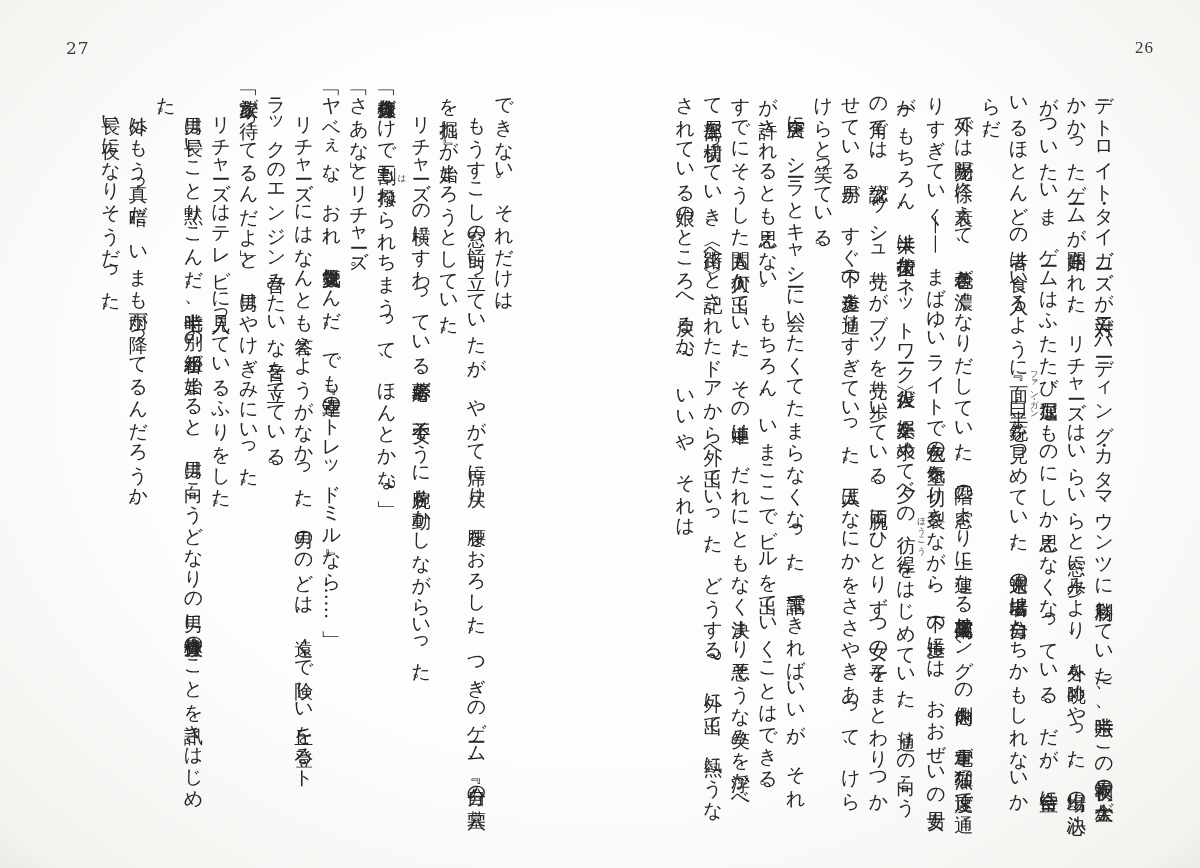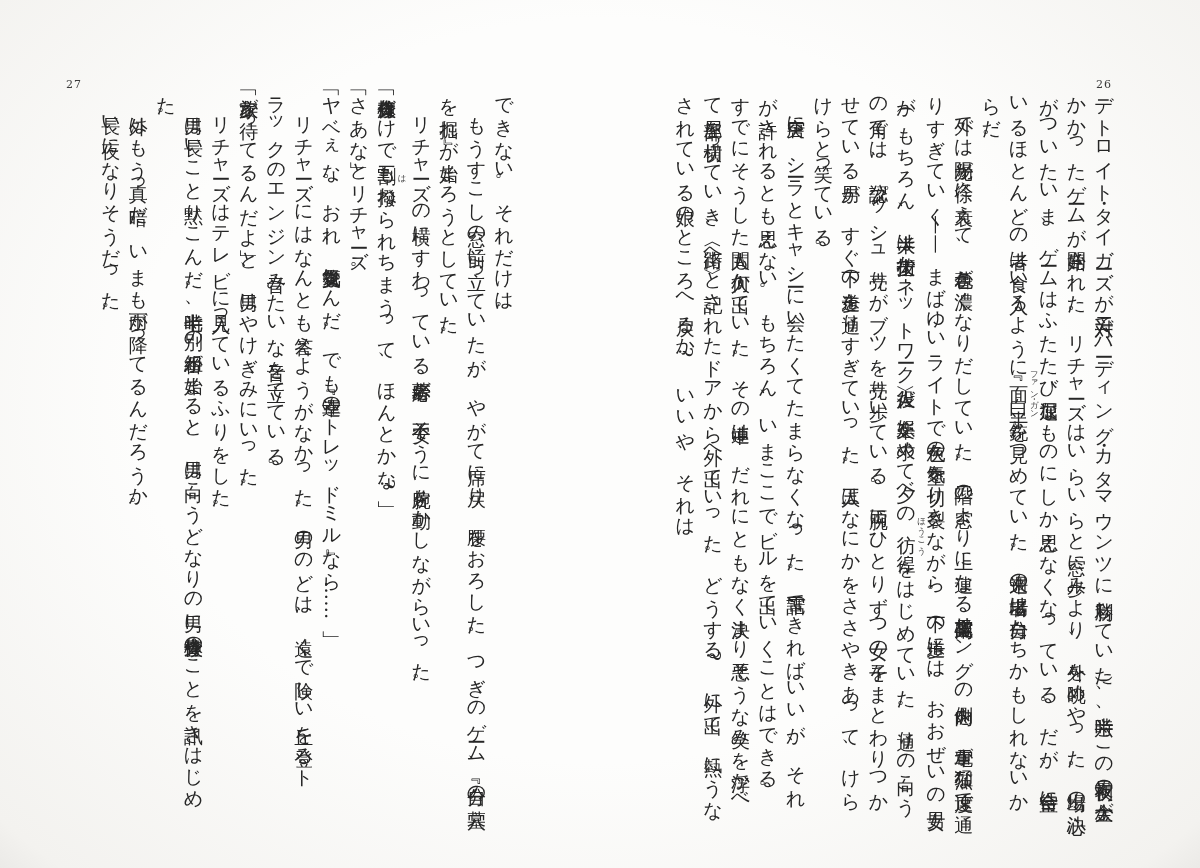--- a/index.html
+++ b/index.html
@@ -14,23 +14,23 @@
     position: absolute; inset: 0;
     background: radial-gradient(ellipse at 50% 45%, #fdfdfc 55%, #f3f2ef 95%, #ebeae7 100%);
   }
   .page {
     position: absolute; top: 0; bottom: 0; width: 600px;
   }
   .page-right { left: 600px; }
   .page-left  { left: 0; }
   .page-number {
     position: absolute; top: 38px;
-    font-size: 11px; color: #3a3a3a; letter-spacing: 1px; margin-top: 40px;
+    font-size: 17px; color: #3a3a3a; letter-spacing: 1px;
   }
-  .page-right .page-number { left: 496px; }
+  .page-right .page-number { left: 535px; font-family: Liberation Serif, serif; }
   .page-left  .page-number { left: 66px; }
   .text-block {
     position: absolute;
     top: 84px;
     height: 728px;
     writing-mode: vertical-rl;
     text-orientation: mixed;
     font-size: 19px;
     line-height: 27.6px;
     letter-spacing: 0.2px;

